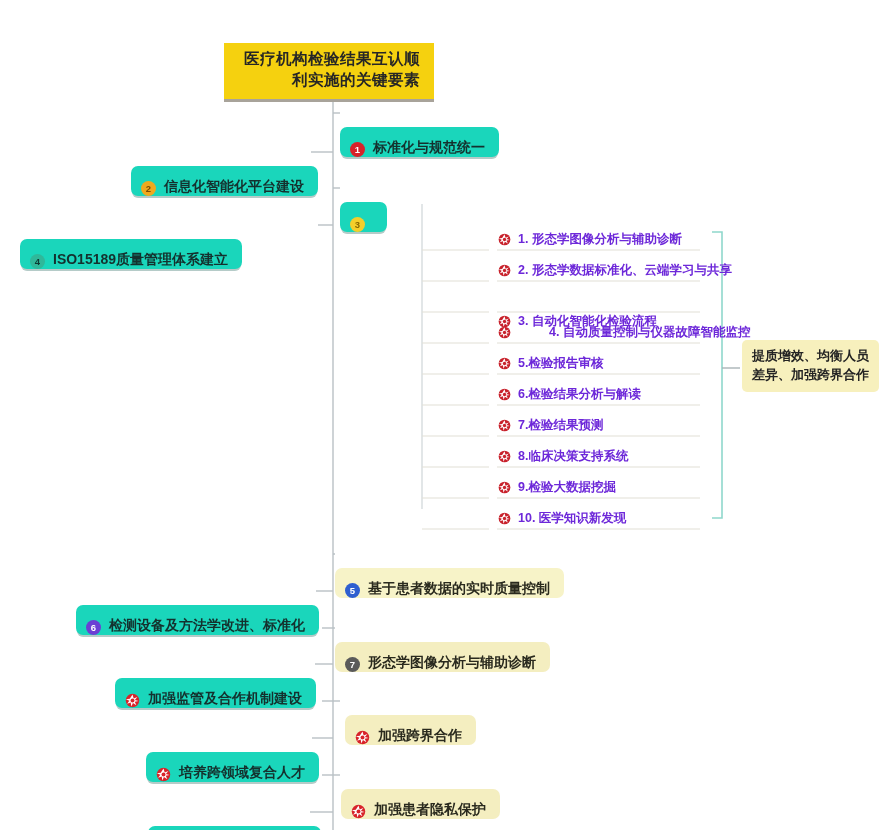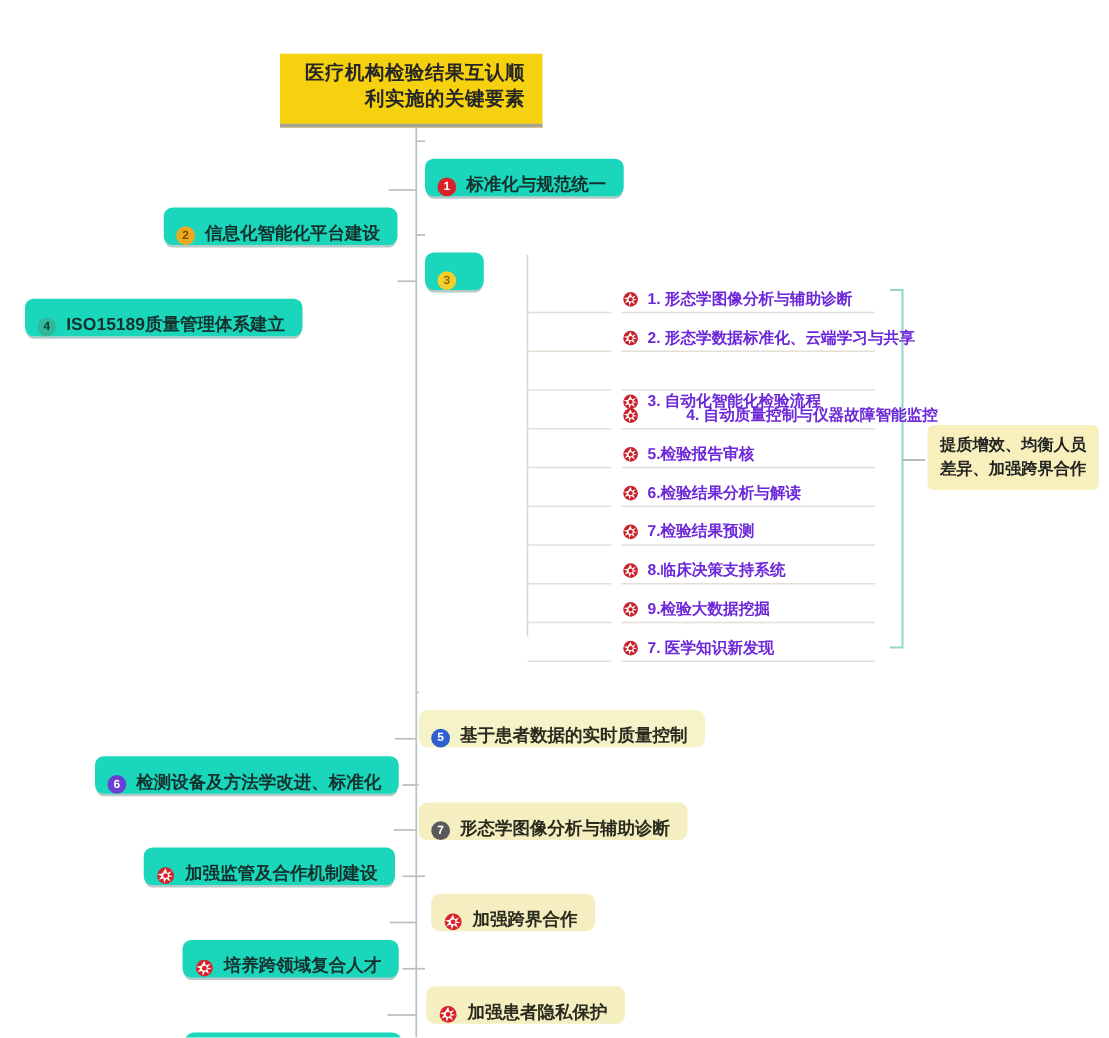--- a/index.html
+++ b/index.html
@@ -369,21 +369,21 @@
   </div>
 
   <div class="subitem" style="left:496px; top:508px;">
     <span class="burst">
       <svg viewBox="0 0 20 20">
           <circle cx="10" cy="10" r="9" fill="#c8222c"></circle>
           <path d="M10 2 L11.6 7.2 L16.5 5.2 L13.2 9.3 L18 10.6 L13 11.5 L15.2 16.2 L10.6 13.3 L8.4 18 L7.6 12.8 L2.8 14.4 L5.8 10.3 L1.2 8.4 L6.4 7.8 Z" fill="#ffffff"></path>
           <circle cx="10" cy="10" r="2.6" fill="#c8222c"></circle>
         </svg>
     </span>
-    <span>7. 医学知识新发现</span>
+    <span>10. 医学知识新发现</span>
   </div>
 
   <div class="summary" style="left:742px; top:340px;">
     <span class="ln">提质增效、均衡人员</span>
     <span class="ln">差异、加强跨界合作</span>
   </div>
 
 </div>
 
 </body></html>

